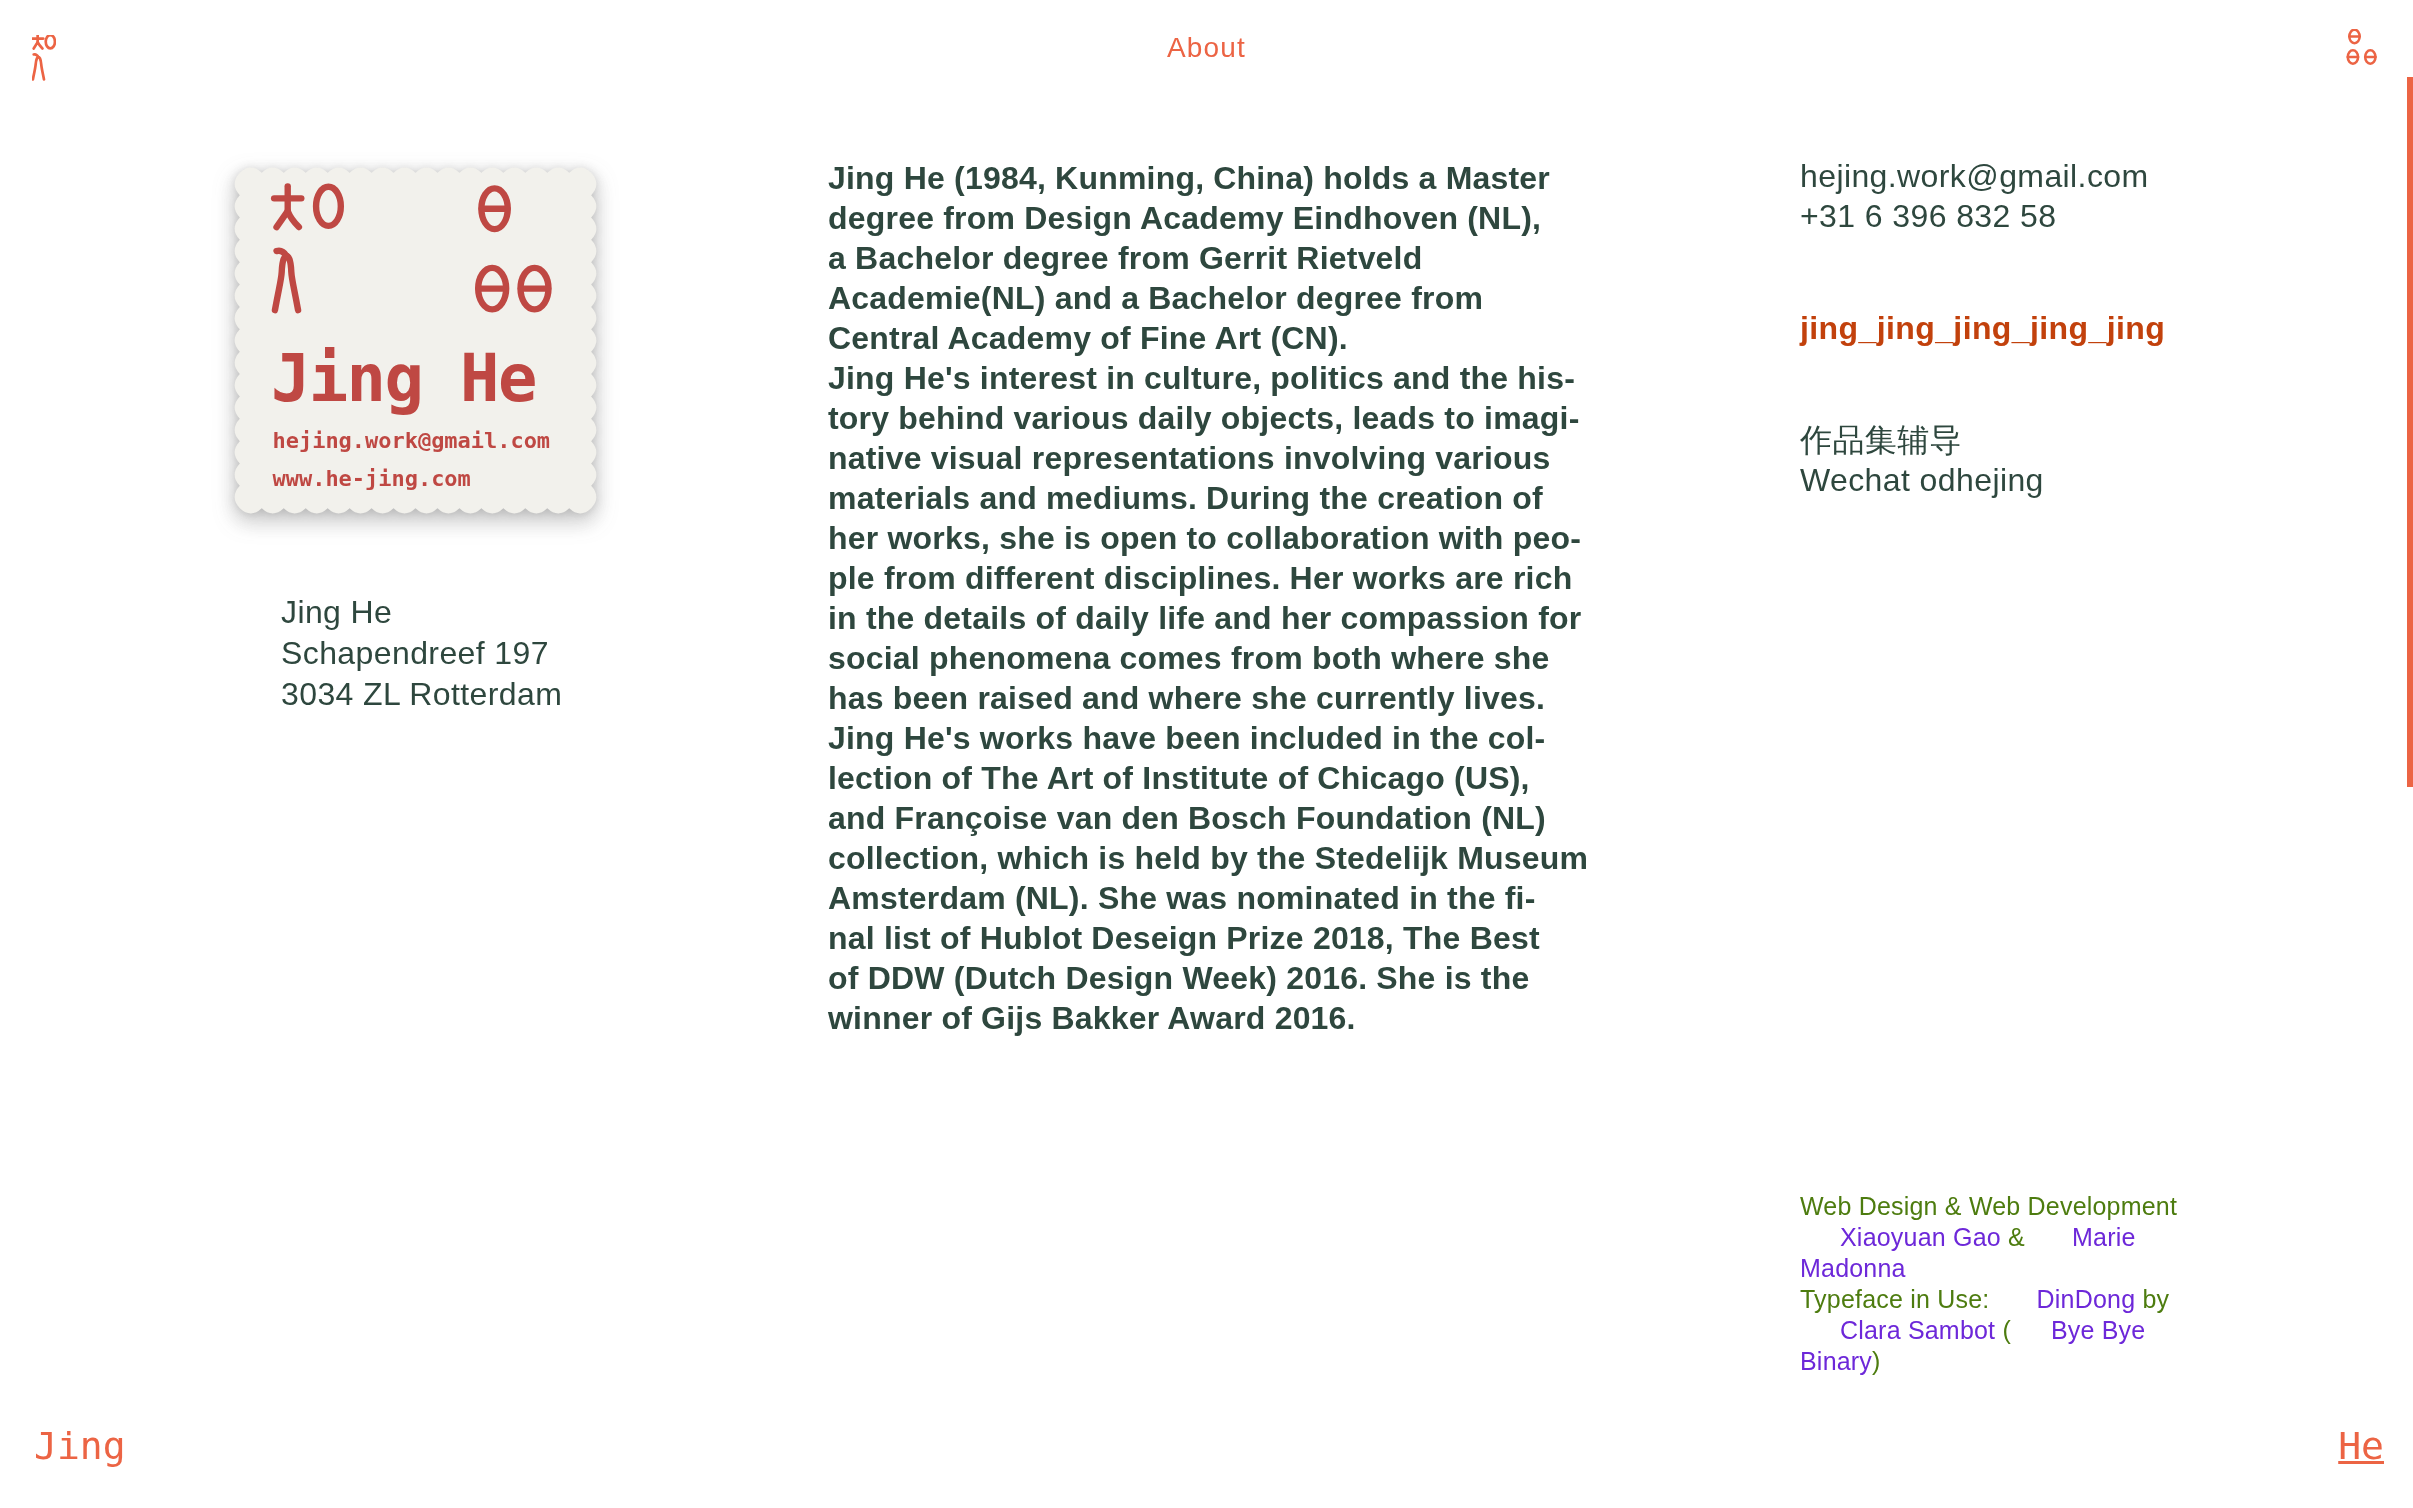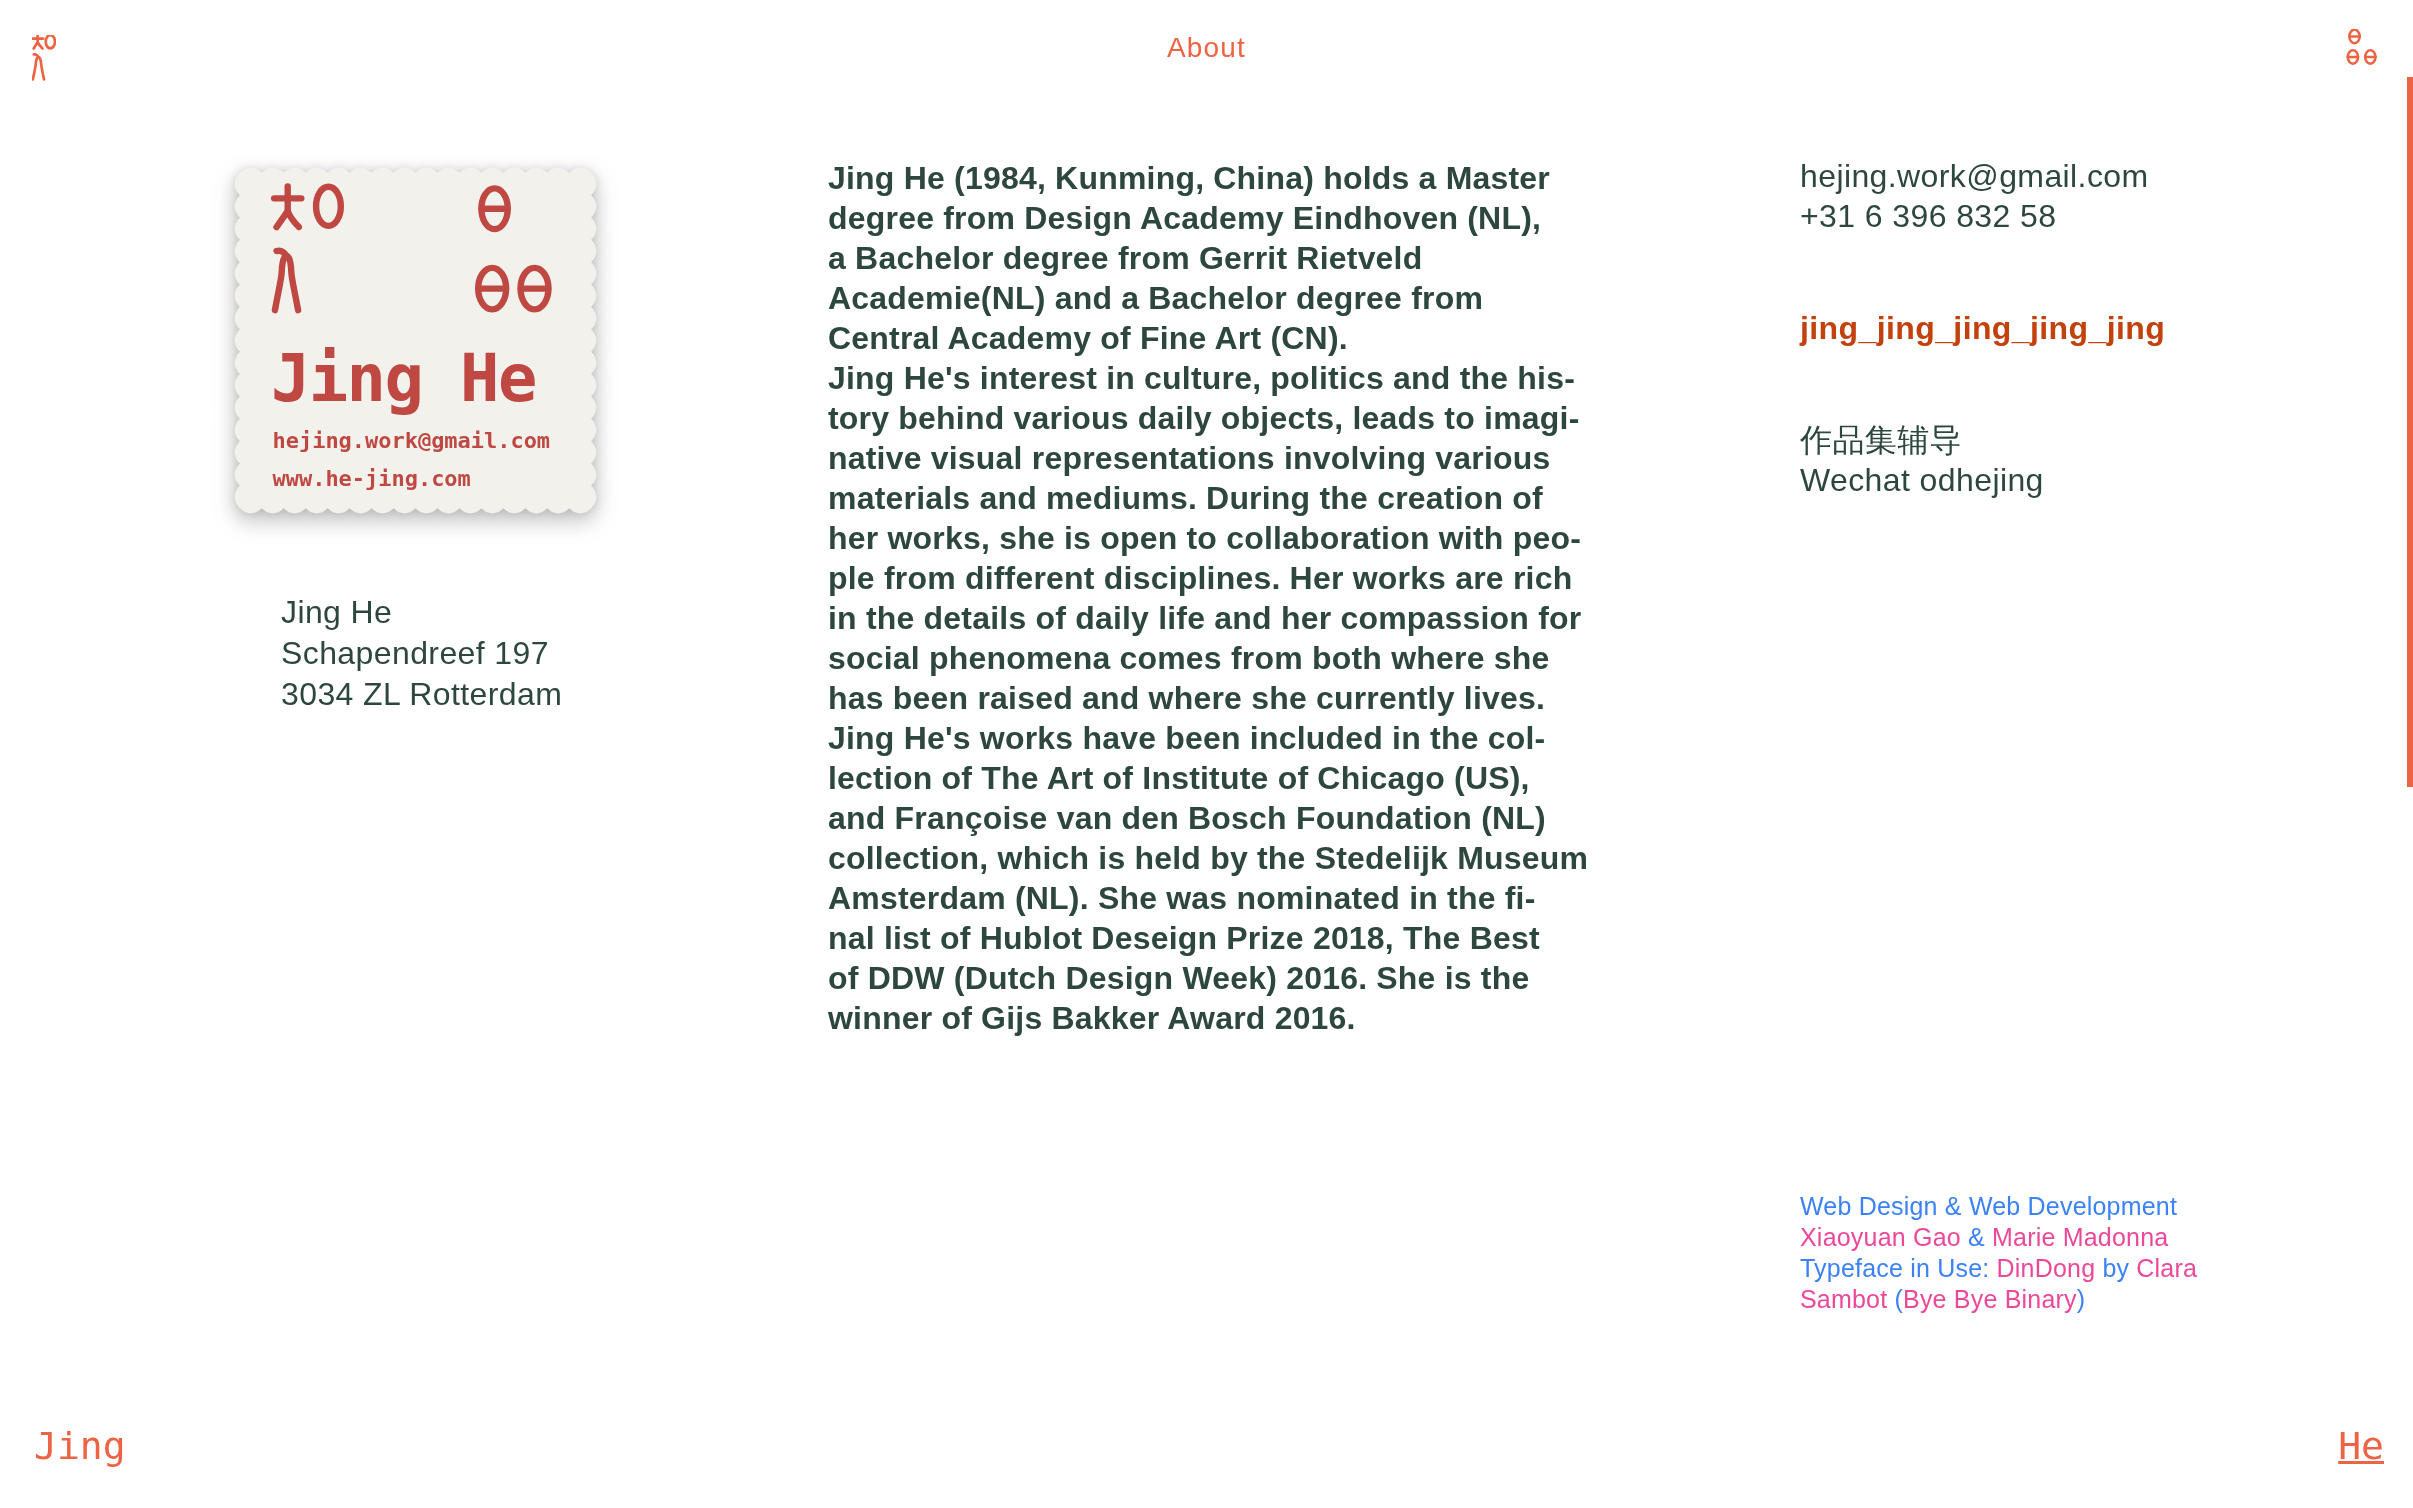--- a/index.html
+++ b/index.html
@@ -62,22 +62,22 @@
   .contact-group { white-space: pre-line; }
   .contact-group + .contact-group { margin-top: 32px; }
   .instagram-handle { color: #c2410c; cursor: pointer; font-weight: bold; }
 
   
   .credits {
     top: 1191px; left: 1800px; width: 399px;
     font-size: 25px; line-height: 31px;
     letter-spacing: 0.2px;
   }
-  .seg-gray   { color: #3b82f6; }
-  .seg-orange { color: #ec4899; cursor: pointer; }
+  .seg-gray   { color: #4d7c0f; }
+  .seg-orange { color: #6d28d9; cursor: pointer; margin-left: 40px; }
 
   
   .footer-name {
     bottom: 40px;
     font-family: "DejaVu Sans Mono", monospace;
     font-size: 38px;
     color: #ec6444;
     cursor: pointer;
   }
   .footer-left  { left: 34px; }

